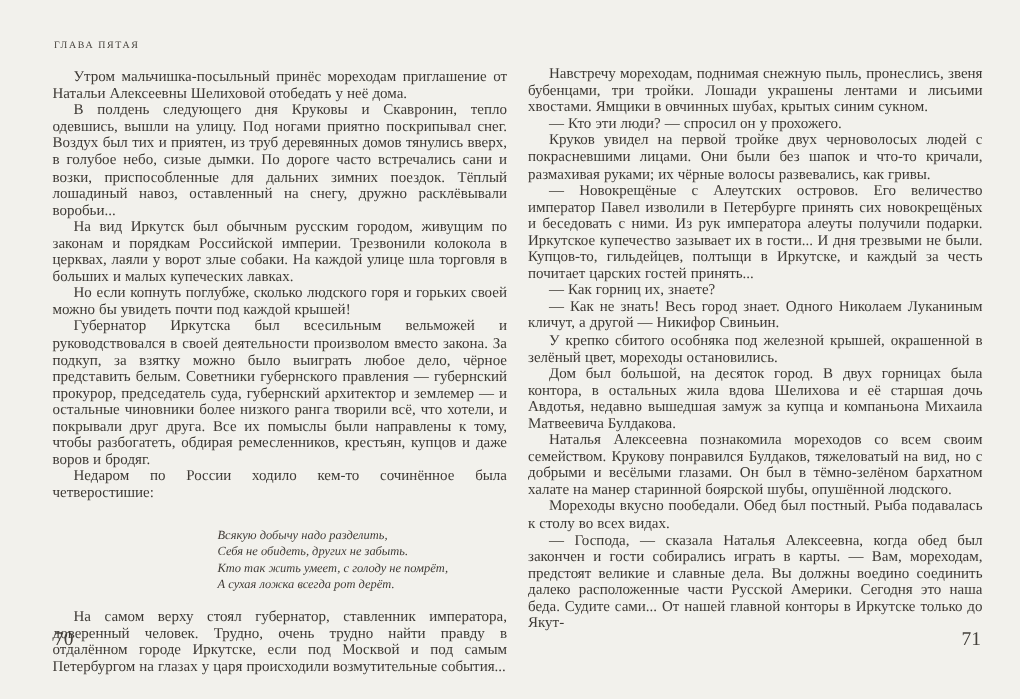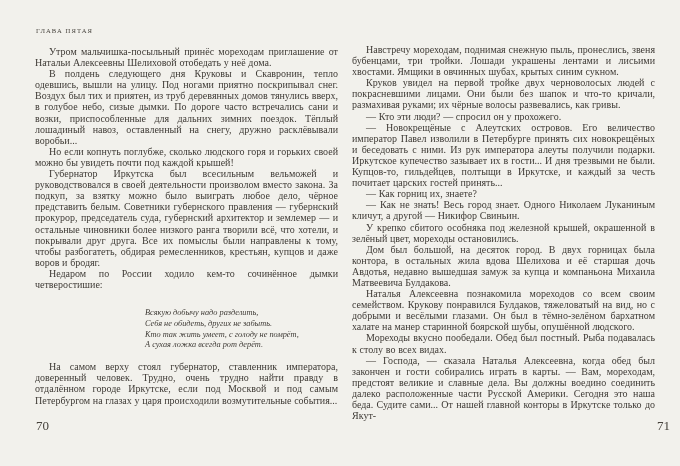--- a/index.html
+++ b/index.html
@@ -50,50 +50,51 @@
     text-align: left;
     white-space: nowrap;
   }
   .page-number {
     position: absolute;
     top: 418px;
     font-size: 13px;
     color: #45413b;
   }
   .page-number-left  { left: 36px; }
-  .page-number-right { right: 10px; text-align: center; }
+  .page-number-right { right: 26px; text-align: center; }
 </style>
 </head>
 <body style="background: rgb(242, 241, 236); color: rgb(62, 58, 53);">
 
 <div class="spread">
 
   <div class="page page-left">
     <div class="chapter-heading">Глава пятая</div>
     <div class="paragraphs">
         <p class="body-par">Утром мальчишка-посыльный принёс мореходам приглашение от Натальи Алексеевны Шелиховой отобедать у неё дома.</p>
         <p class="body-par">В полдень следующего дня Круковы и Скавронин, тепло одевшись, вышли на улицу. Под ногами приятно поскрипывал снег. Воздух был тих и приятен, из труб деревянных домов тянулись вверх, в голубое небо, сизые дымки. По дороге часто встречались сани и возки, приспособленные для дальних зимних поездок. Тёплый лошадиный навоз, оставленный на снегу, дружно расклёвывали воробьи...</p>
+        <p class="body-par">На вид Иркутск был обычным русским городом, живущим по законам и порядкам Российской империи. Трезвонили колокола в церквах, лаяли у ворот злые собаки. На каждой улице шла торговля в больших и малых купеческих лавках.</p>
         <p class="body-par">Но если копнуть поглубже, сколько людского горя и горьких своей можно бы увидеть почти под каждой крышей!</p>
         <p class="body-par">Губернатор Иркутска был всесильным вельможей и руководствовался в своей деятельности произволом вместо закона. За подкуп, за взятку можно было выиграть любое дело, чёрное представить белым. Советники губернского правления — губернский прокурор, председатель суда, губернский архитектор и землемер — и остальные чиновники более низкого ранга творили всё, что хотели, и покрывали друг друга. Все их помыслы были направлены к тому, чтобы разбогатеть, обдирая ремесленников, крестьян, купцов и даже воров и бродяг.</p>
-        <p class="body-par">Недаром по России ходило кем-то сочинённое дымки четверостишие:</p>
+        <p class="body-par">Недаром по России ходило кем-то сочинённое была четверостишие:</p>
         <div class="verse">
           <div class="verse-line">Всякую добычу надо разделить,</div>
           <div class="verse-line">Себя не обидеть, других не забыть.</div>
           <div class="verse-line">Кто так жить умеет, с голоду не помрёт,</div>
           <div class="verse-line">А сухая ложка всегда рот дерёт.</div>
         </div>
         <p class="body-par">На самом верху стоял губернатор, ставленник императора, доверенный человек. Трудно, очень трудно найти правду в отдалённом городе Иркутске, если под Москвой и под самым Петербургом на глазах у царя происходили возмутительные события...</p>
       </div>
   </div>
 
   <div class="page page-right">
     <div class="paragraphs">
         <p class="body-par">Навстречу мореходам, поднимая снежную пыль, пронеслись, звеня бубенцами, три тройки. Лошади украшены лентами и лисьими хвостами. Ямщики в овчинных шубах, крытых синим сукном.</p>
+        <p class="body-par">— Кто эти люди? — спросил он у прохожего.</p>
         <p class="body-par">Круков увидел на первой тройке двух черноволосых людей с покрасневшими лицами. Они были без шапок и что-то кричали, размахивая руками; их чёрные волосы развевались, как гривы.</p>
-        <p class="body-par">— Кто эти люди? — спросил он у прохожего.</p>
         <p class="body-par">— Новокрещёные с Алеутских островов. Его величество император Павел изволили в Петербурге принять сих новокрещёных и беседовать с ними. Из рук императора алеуты получили подарки. Иркутское купечество зазывает их в гости... И дня трезвыми не были. Купцов-то, гильдейцев, полтыщи в Иркутске, и каждый за честь почитает царских гостей принять...</p>
         <p class="body-par">— Как горниц их, знаете?</p>
         <p class="body-par">— Как не знать! Весь город знает. Одного Николаем Луканиным кличут, а другой — Никифор Свиньин.</p>
         <p class="body-par">У крепко сбитого особняка под железной крышей, окрашенной в зелёный цвет, мореходы остановились.</p>
         <p class="body-par">Дом был большой, на десяток город. В двух горницах была контора, в остальных жила вдова Шелихова и её старшая дочь Авдотья, недавно вышедшая замуж за купца и компаньона Михаила Матвеевича Булдакова.</p>
         <p class="body-par">Наталья Алексеевна познакомила мореходов со всем своим семейством. Крукову понравился Булдаков, тяжеловатый на вид, но с добрыми и весёлыми глазами. Он был в тёмно-зелёном бархатном халате на манер старинной боярской шубы, опушённой людского.</p>
         <p class="body-par">Мореходы вкусно пообедали. Обед был постный. Рыба подавалась к столу во всех видах.</p>
         <p class="body-par">— Господа, — сказала Наталья Алексеевна, когда обед был закончен и гости собирались играть в карты. — Вам, мореходам, предстоят великие и славные дела. Вы должны воедино соединить далеко расположенные части Русской Америки. Сегодня это наша беда. Судите сами... От нашей главной конторы в Иркутске только до Якут-</p>
       </div>
   </div>

